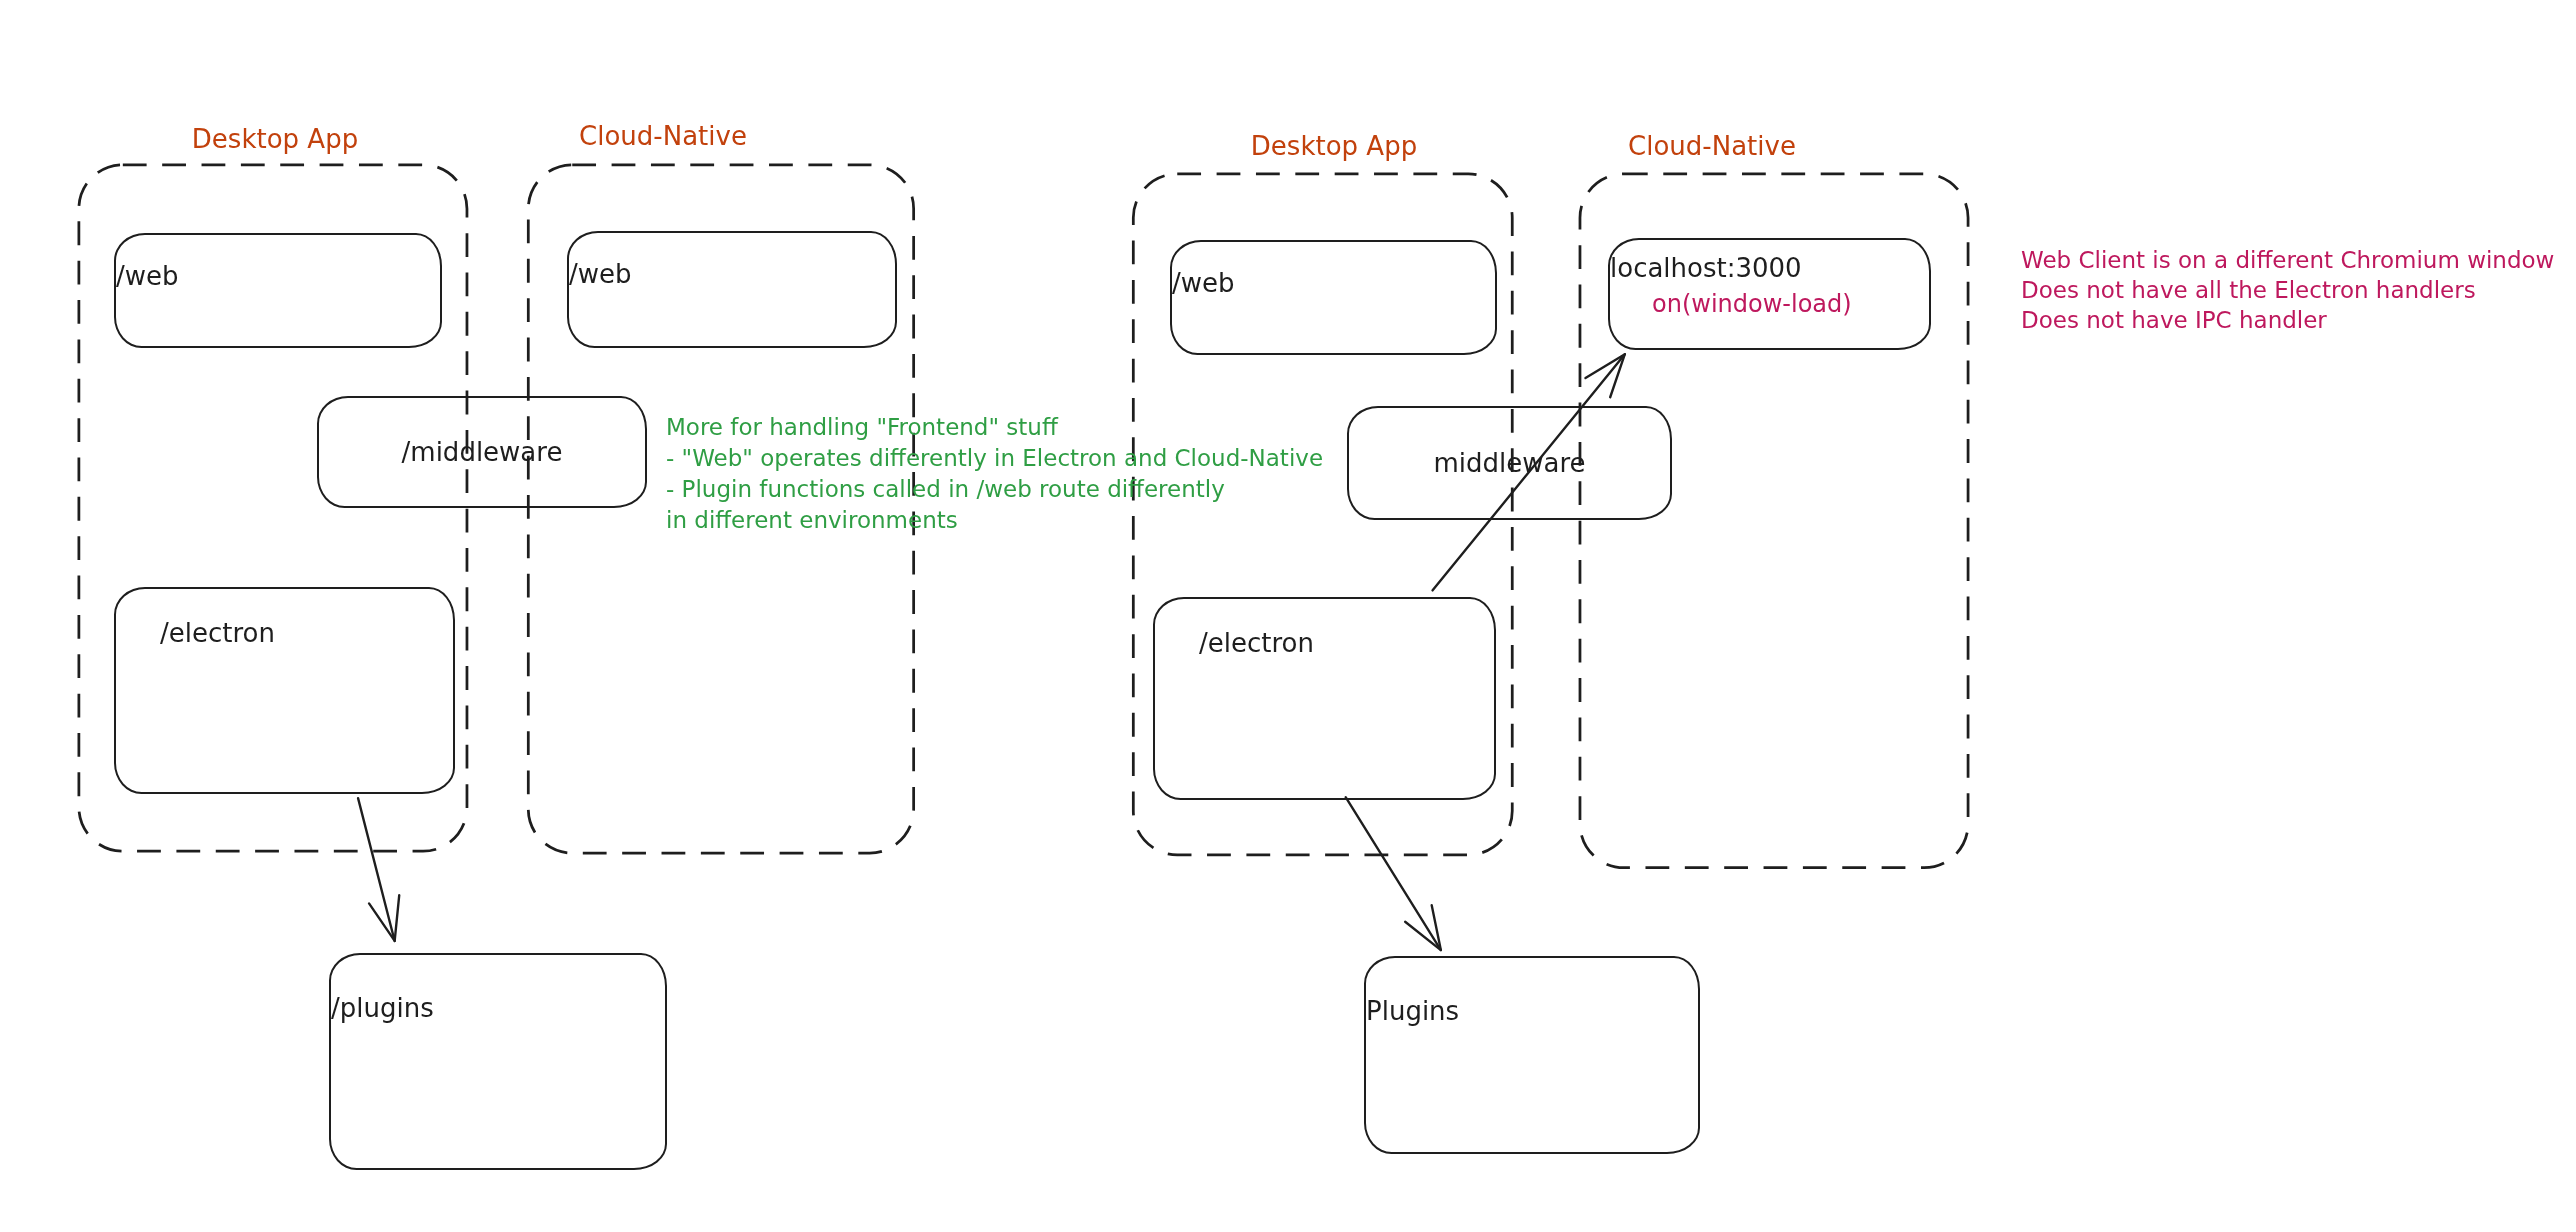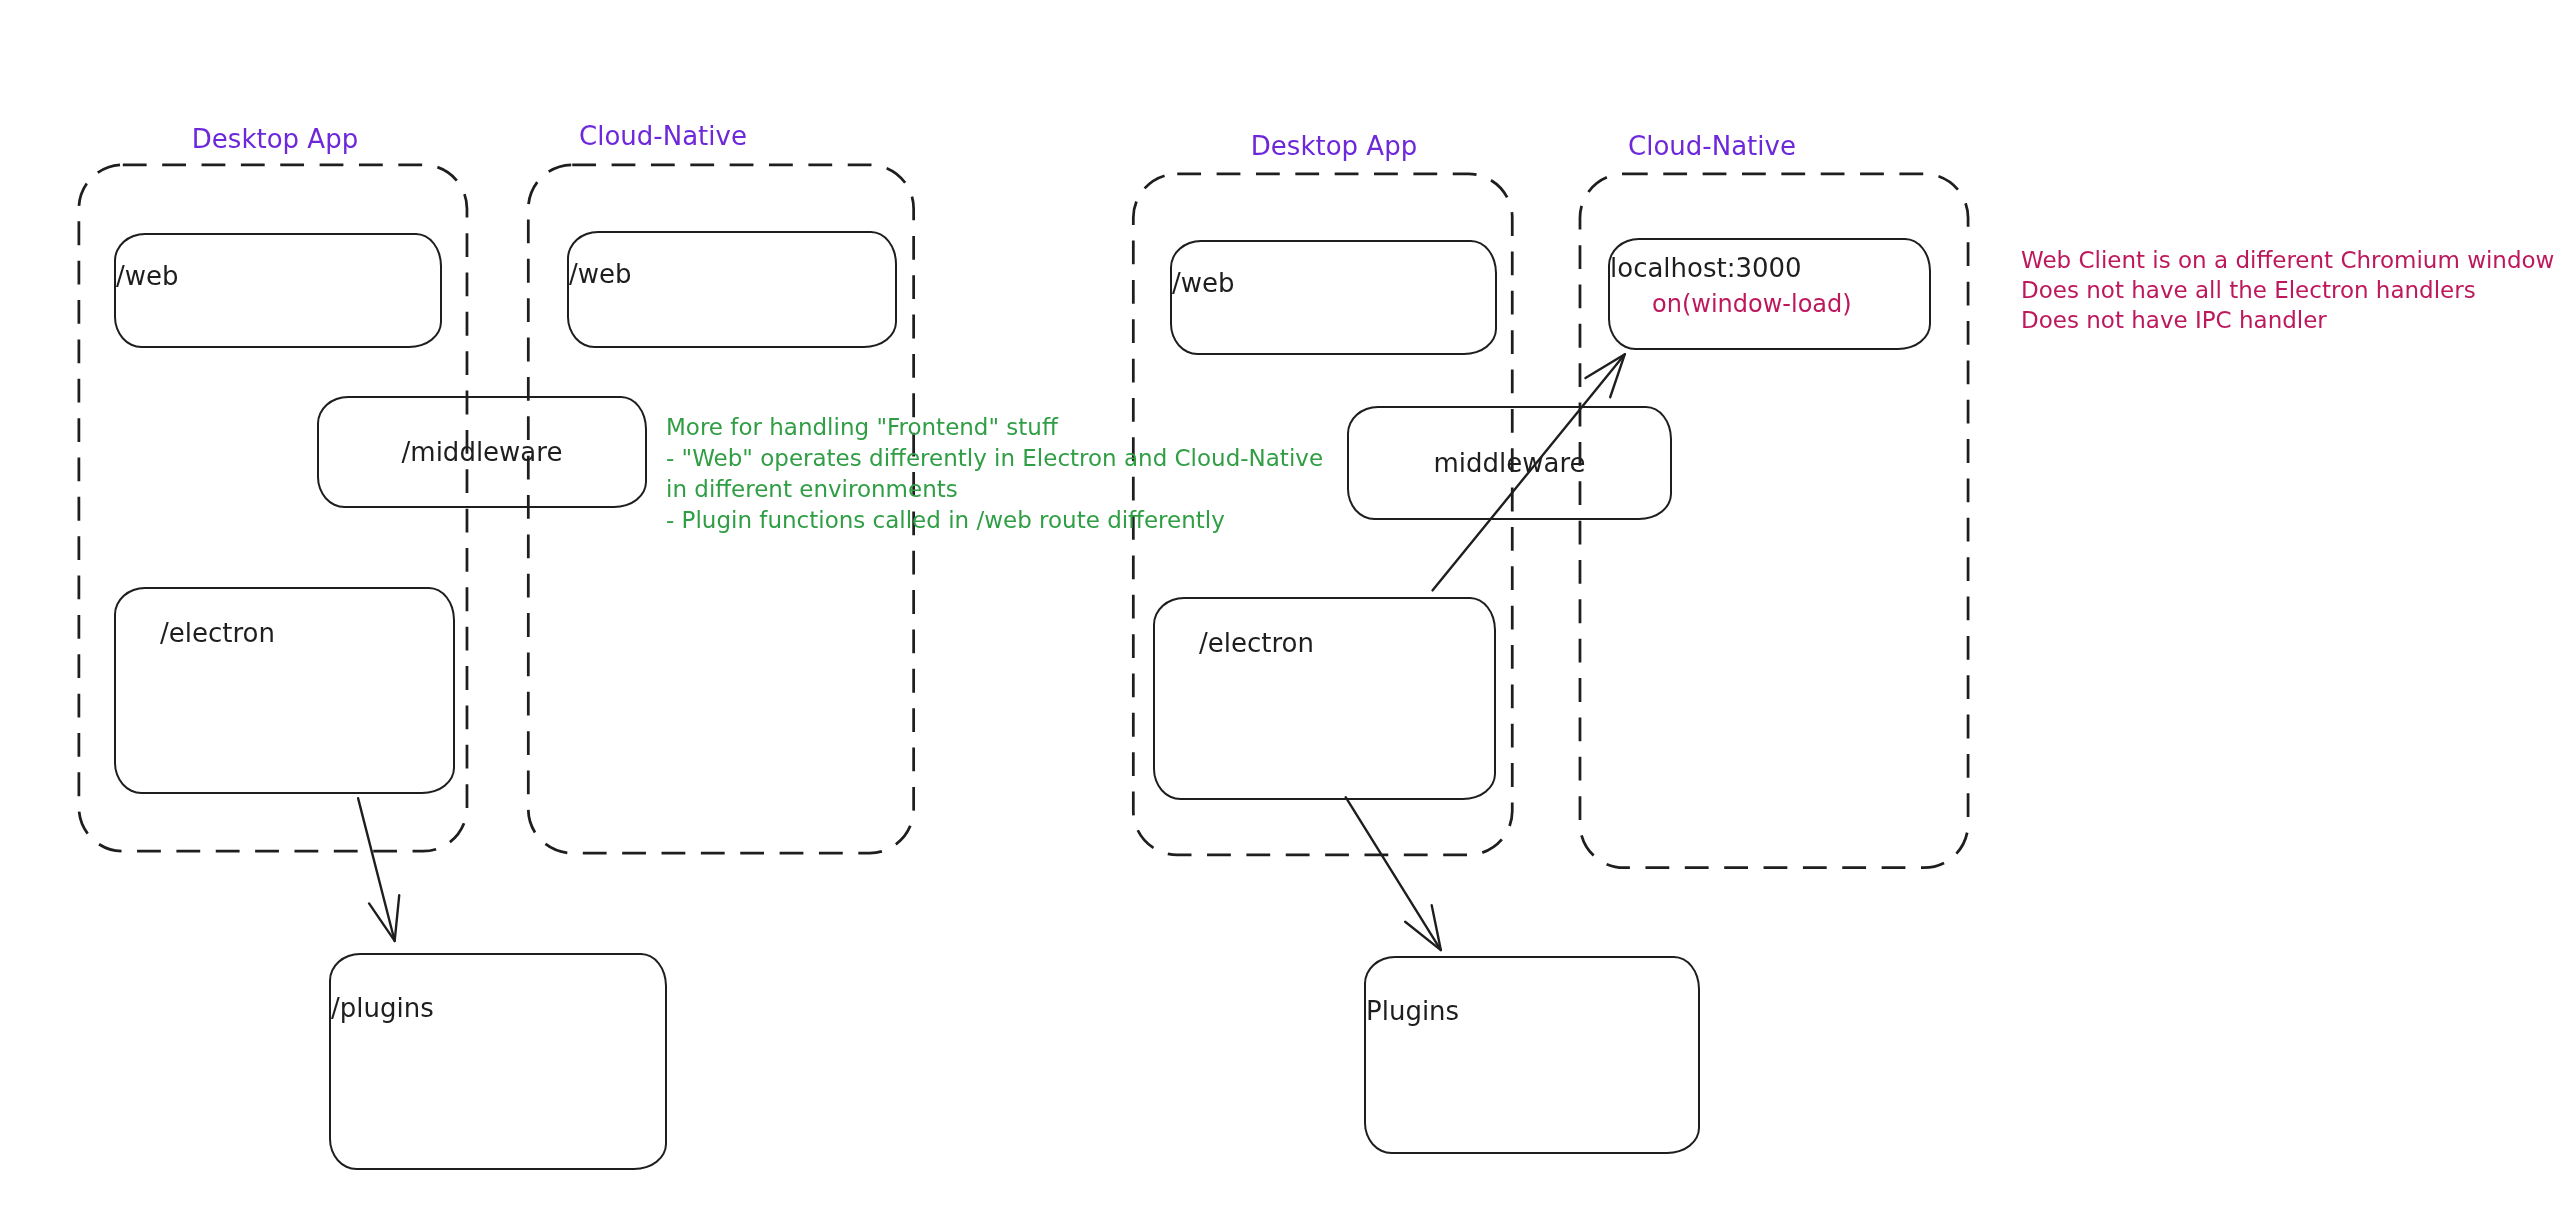--- a/index.html
+++ b/index.html
@@ -24,21 +24,21 @@
     stroke: #1e1e1e;
     stroke-width: 2.6;
     stroke-linecap: round;
     stroke-linejoin: round;
   }
   .container-label {
     position: absolute;
     transform: translateX(-50%);
     font-size: 26px;
     white-space: nowrap;
-    color: #6d28d9;
+    color: #c2410c;
   }
   .node {
     position: absolute;
     border: 2.6px solid #1e1e1e;
     border-radius: 31px 26px 33px 27.5px / 27.5px 33px 26px 31px;
     background: transparent;
     box-sizing: border-box;
     font-size: 26px;
   }
   .node .box-label { display: block; }
@@ -109,22 +109,22 @@
   </div>
 
 
   <div class="node pt-lg" style="left:329px; top:953px; width:338px; height:217px;">
     <span class="box-label">/plugins</span>
   </div>
 
   <div class="note note-green green" style="left:666px; top:412px;">
     <div>More for handling "Frontend" stuff</div>
     <div>- "Web" operates differently in Electron and Cloud-Native</div>
+    <div>- Plugin functions called in /web route differently</div>
     <div>in different environments</div>
-    <div>- Plugin functions called in /web route differently</div>
   </div>
 
   <div class="container-label" style="left:1334px; top:131px;">Desktop App</div>
 
   <div class="container-label" style="left:1712px; top:131px;">Cloud-Native</div>
 
   <div class="node pt-sm" style="left:1170px; top:240px; width:327px; height:115px;">
     <span class="box-label">/web</span>
   </div>
 

